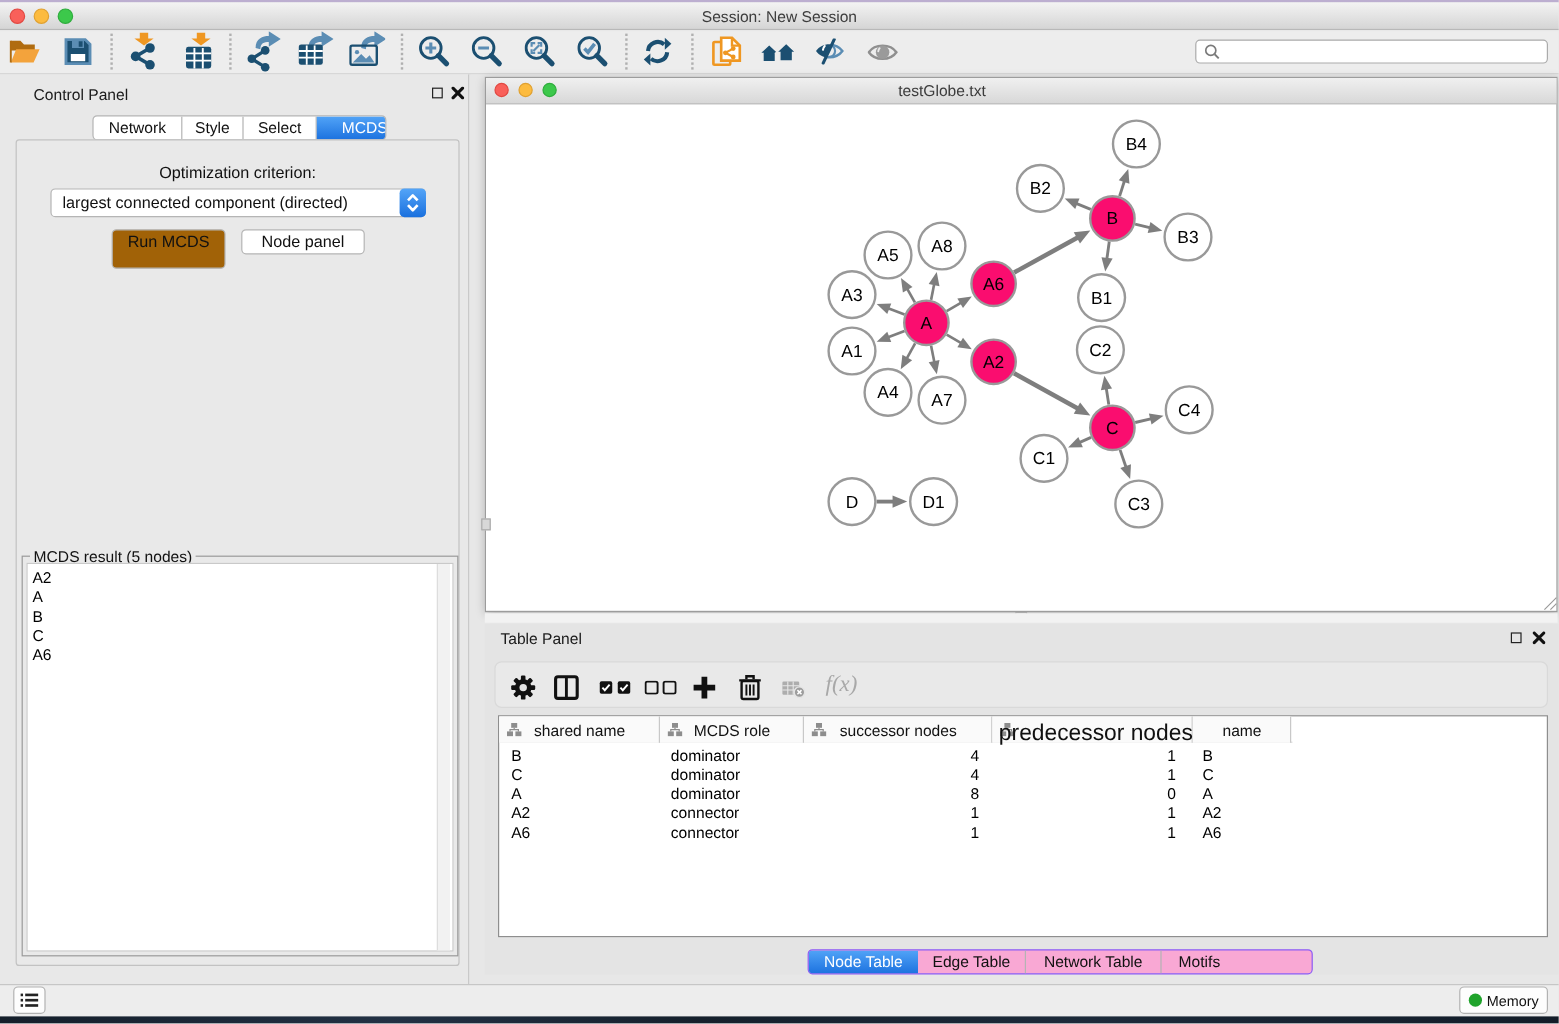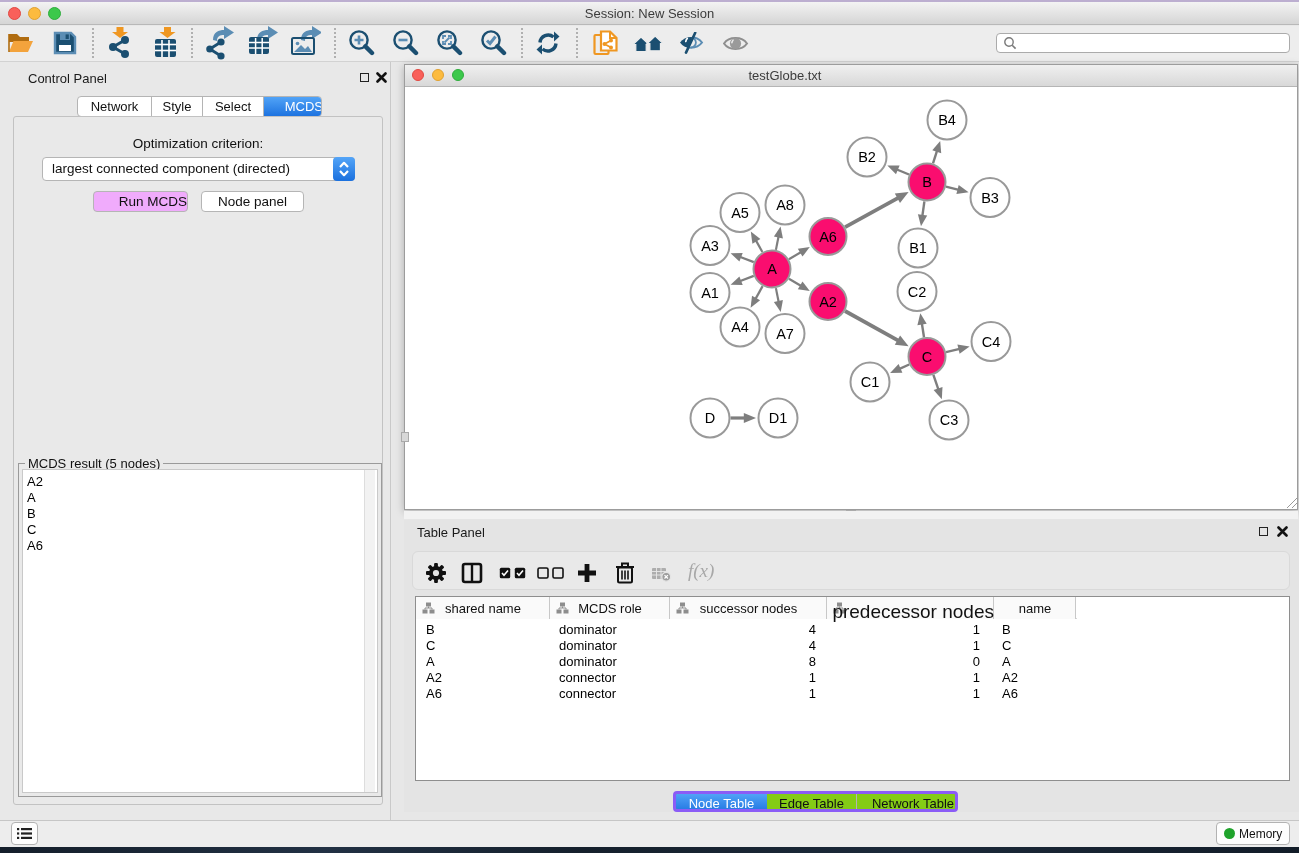--- a/index.html
+++ b/index.html
@@ -173,21 +173,21 @@
 <div class="abs" style="left:13px;top:136px;width:370px;text-align:center;font-size:13.5px;color:#111">Optimization criterion:</div>
 
 <div class="abs" style="left:42px;top:157px;width:313px;height:24px;background:#fff;border:1px solid #b5b5b5;border-radius:4px"></div>
 <div class="abs" style="left:52px;top:161px;font-size:13.5px;color:#111">largest connected component (directed)</div>
 <div class="abs" style="left:333px;top:157px;width:22px;height:24px;background:linear-gradient(#54a5f8,#1a70de);border-radius:4px"></div>
 <svg class="abs" style="left:336px;top:160px" width="16" height="18" viewBox="0 0 16 18">
     <path d="M4 7 L8 2.8 L12 7" fill="none" stroke="#fff" stroke-width="2.2" stroke-linejoin="round"></path>
     <path d="M4 11 L8 15.2 L12 11" fill="none" stroke="#fff" stroke-width="2.2" stroke-linejoin="round"></path>
   </svg>
 
-<div class="abs" style="left:93px;top:191px;width:95px;height:21px;background:#f0abfc;border:1px solid #b5b5b5;border-radius:4px;text-align:right;font-size:13.5px;color:#111;line-height:20px">Run MCDS</div>
+<div class="abs" style="left:93px;top:191px;width:95px;height:33px;background:#a16207;border:1px solid #b5b5b5;border-radius:4px;text-align:center;font-size:13.5px;color:#111;line-height:20px">Run MCDS</div>
 <div class="abs" style="left:201px;top:191px;width:103px;height:21px;background:#fff;border:1px solid #b5b5b5;border-radius:4px;text-align:center;font-size:13.5px;color:#111;line-height:20px">Node panel</div>
 
 <div class="abs" style="left:18px;top:463px;width:364px;height:334px;border:1px solid #9a9a9a"></div>
 <div class="abs" style="left:25px;top:456px;background:#e9e9e9;padding:0 3px;font-size:13px;color:#111">MCDS result (5 nodes)</div>
 <div class="abs" style="left:22px;top:469px;width:356px;height:324px;background:#fff;border:1px solid #c9c9c9"></div>
 <div class="abs" style="left:364px;top:470px;width:11px;height:322px;background:#f2f2f2;border-left:1px solid #ddd"></div>
 <div class="abs" style="left:27px;top:474px;font-size:13px;color:#000;line-height:16px">A2<br>A<br>B<br>C<br>A6</div>
 
 <div class="abs" style="left:392px;top:62px;width:907px;height:758px;background:#e7e7e7"></div>
 
@@ -412,21 +412,21 @@
 <div style="position:absolute;left:559px;top:670px;font-size:13px;color:#000">connector</div>
 <div style="position:absolute;left:670px;top:670px;width:146px;text-align:right;font-size:13px;color:#000">1</div>
 <div style="position:absolute;left:827px;top:670px;width:153px;text-align:right;font-size:13px;color:#000">1</div>
 <div style="position:absolute;left:1002px;top:670px;font-size:13px;color:#000">A2</div>
 <div style="position:absolute;left:426px;top:686px;font-size:13px;color:#000">A6</div>
 <div style="position:absolute;left:559px;top:686px;font-size:13px;color:#000">connector</div>
 <div style="position:absolute;left:670px;top:686px;width:146px;text-align:right;font-size:13px;color:#000">1</div>
 <div style="position:absolute;left:827px;top:686px;width:153px;text-align:right;font-size:13px;color:#000">1</div>
 <div style="position:absolute;left:1002px;top:686px;font-size:13px;color:#000">A6</div>
 
-<div class="abs" style="left:673px;top:791px;width:285px;height:21px;background:#84cc16;border:3px solid #8b5cf6;border-radius:4px;overflow:hidden">
+<div class="abs" style="left:673px;top:791px;width:421px;height:21px;background:#f9a8d4;border:1px solid #8b5cf6;border-radius:4px;overflow:hidden">
   <div style="position:absolute;left:0;top:0;width:91px;height:21px;background:linear-gradient(#51a3f7,#186edd);text-align:center;font-size:13px;color:#fff;line-height:20px">Node Table</div>
   <div style="position:absolute;left:91px;top:0;width:90px;height:21px;border-right:1px solid #b4b4b4;text-align:center;font-size:13px;color:#111;line-height:20px">Edge Table</div>
   <div style="position:absolute;left:181px;top:0;width:113px;height:21px;border-right:1px solid #b4b4b4;text-align:center;font-size:13px;color:#111;line-height:20px">Network Table</div>
   <div style="position:absolute;left:294px;top:0;width:63px;height:21px;text-align:center;font-size:13px;color:#111;line-height:20px">Motifs</div>
 </div>
 
 <div class="abs" style="left:0;top:820px;width:1299px;height:27px;background:#ededed;border-top:1px solid #c6c6c6"></div>
 <div class="abs" style="left:11px;top:822px;width:27px;height:23px;background:#fdfdfd;border:1px solid #b2b2b2;border-radius:4px"></div>
 <svg class="abs" style="left:17px;top:827px" width="15" height="13" viewBox="0 0 15 13">
 <g fill="#222">

